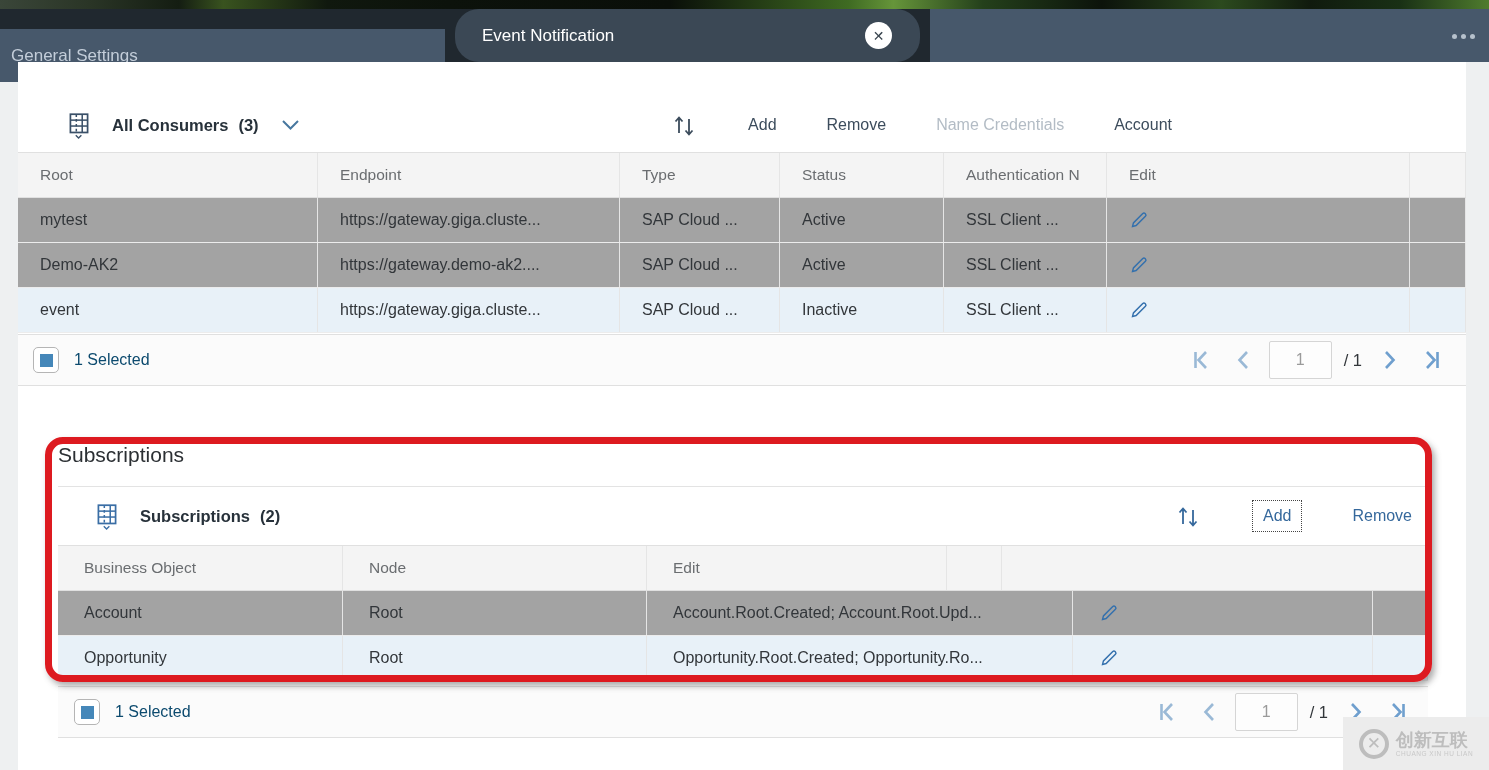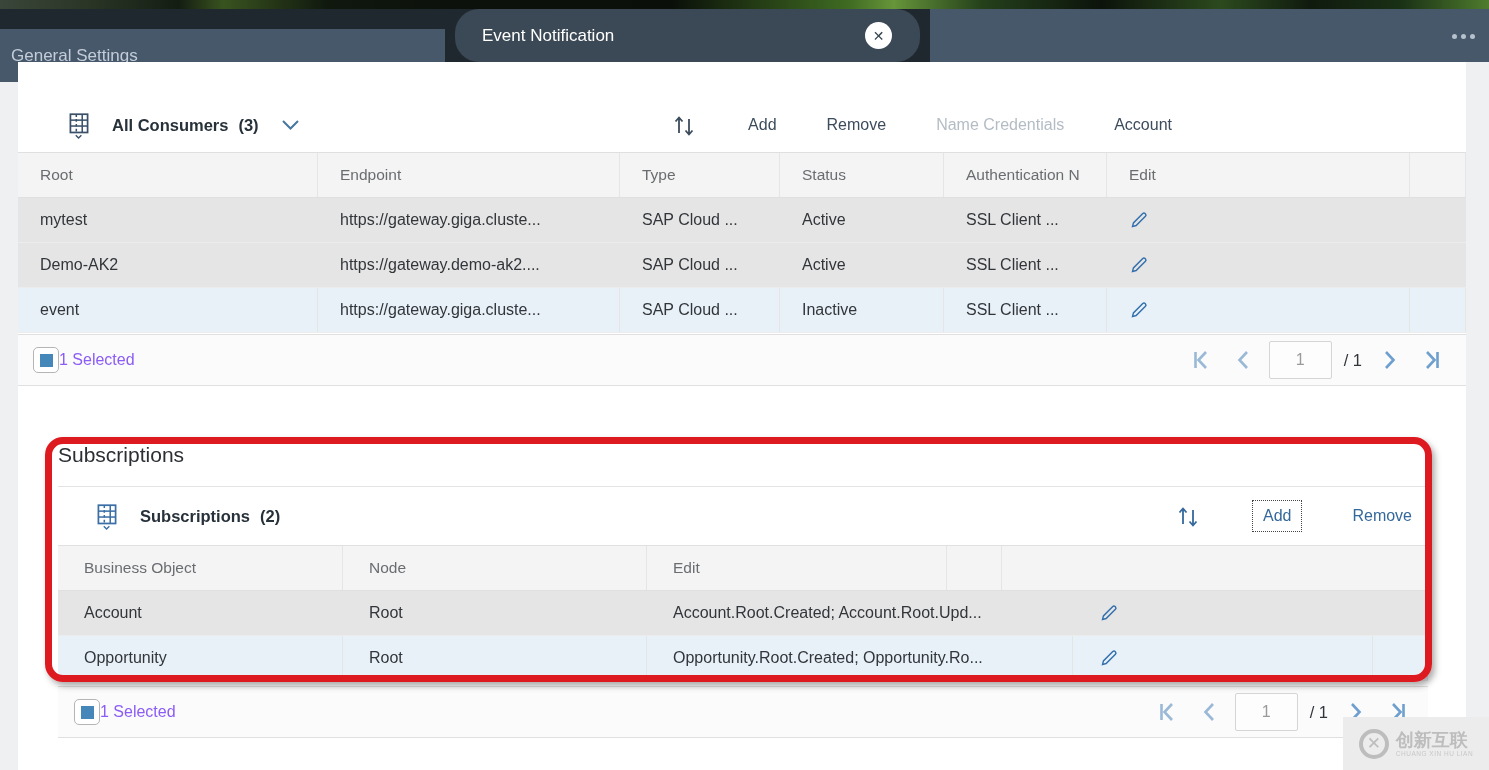--- a/index.html
+++ b/index.html
@@ -36,21 +36,21 @@
   .tb-btn.disabled { color:#b3bcc5; cursor:default; }
   .tb-btn.focused { border:1px dotted #444; padding:6px 10px; }
   .sort-ic { margin-left:34px; display:flex; cursor:pointer; }
 
   
   .trow { position:absolute; left:0; display:flex; }
   .cell { border-right:1px solid #e5e5e5; padding-left:22px; display:flex; align-items:center;
           font-size:16px; color:#32363a; overflow:hidden; white-space:nowrap; }
   .hdr .cell { color:#6a6d70; font-size:15.5px; }
   .hdr { background:#f4f4f4; border-top:1px solid #e0e0e0; border-bottom:1px solid #e0e0e0; height:46px; }
-  .drow { height:45px; border-bottom:1px solid #ececec; background:#e5e5e5; }
+  .drow { height:45px; border-bottom:1px solid #ececec; background:#a3a3a3; }
   .drow.sel { background:#e8f1f8; }
 
   
   .c1a{width:300px}.c1b{width:302px}.c1c{width:160px}.c1d{width:164px}.c1e{width:163px}.c1f{width:303px}.c1g{width:56px}
   
   .c2a{width:285px}.c2b{width:304px}.c2c{width:426px}.c2d{width:300px}.c2e{width:55px}
   .t2 .cell{ padding-left:26px; }
 
   .hdr1 { top:90px; width:1448px; }
   .r1-0 { top:136px; width:1448px; }
@@ -58,21 +58,21 @@
   .r1-2 { top:226px; width:1448px; }
 
   
   .tfooter { position:absolute; height:52px; background:#fbfbfb; border-top:1px solid #e0e0e0; border-bottom:1px solid #e0e0e0;
              display:flex; align-items:center; }
   .foot1 { top:272px; left:0; width:1448px; padding:0 18px 0 15px; }
   .foot2 { top:624px; left:40px; width:1370px; padding:0 14px 0 16px; }
   .chkwrap { width:26px; height:26px; border:1px solid #b5b5b5; border-radius:5px; background:#fff;
              display:flex; align-items:center; justify-content:center; cursor:pointer; }
   .chkin { width:13px; height:13px; background:#4587b9; }
-  .selected-txt { font-size:16px; color:#8b5cf6; }
+  .selected-txt { font-size:16px; color:#0c4a6e; margin-left:15px; }
 
   .pager { display:flex; align-items:center; gap:10px; }
   .pg { display:flex; align-items:center; justify-content:center; width:32px; height:32px; cursor:pointer; }
   .pg-input { width:63px; height:38px; border:1px solid #d5d5d5; background:#fdfdfd; color:#9a9a9a;
               font-size:16px; text-align:center; border-radius:2px; font-family:inherit; }
   .pg-total { font-size:16.5px; color:#32363a; margin:0 2px; }
 
   
   .sub-title { position:absolute; left:40px; top:381px; font-size:21px; color:#2b2f33; }
   .tbar2 { left:40px; top:424px; width:1370px; height:59px; border-top:1px solid #e3e3e3; padding:0 16px 0 36px; }

